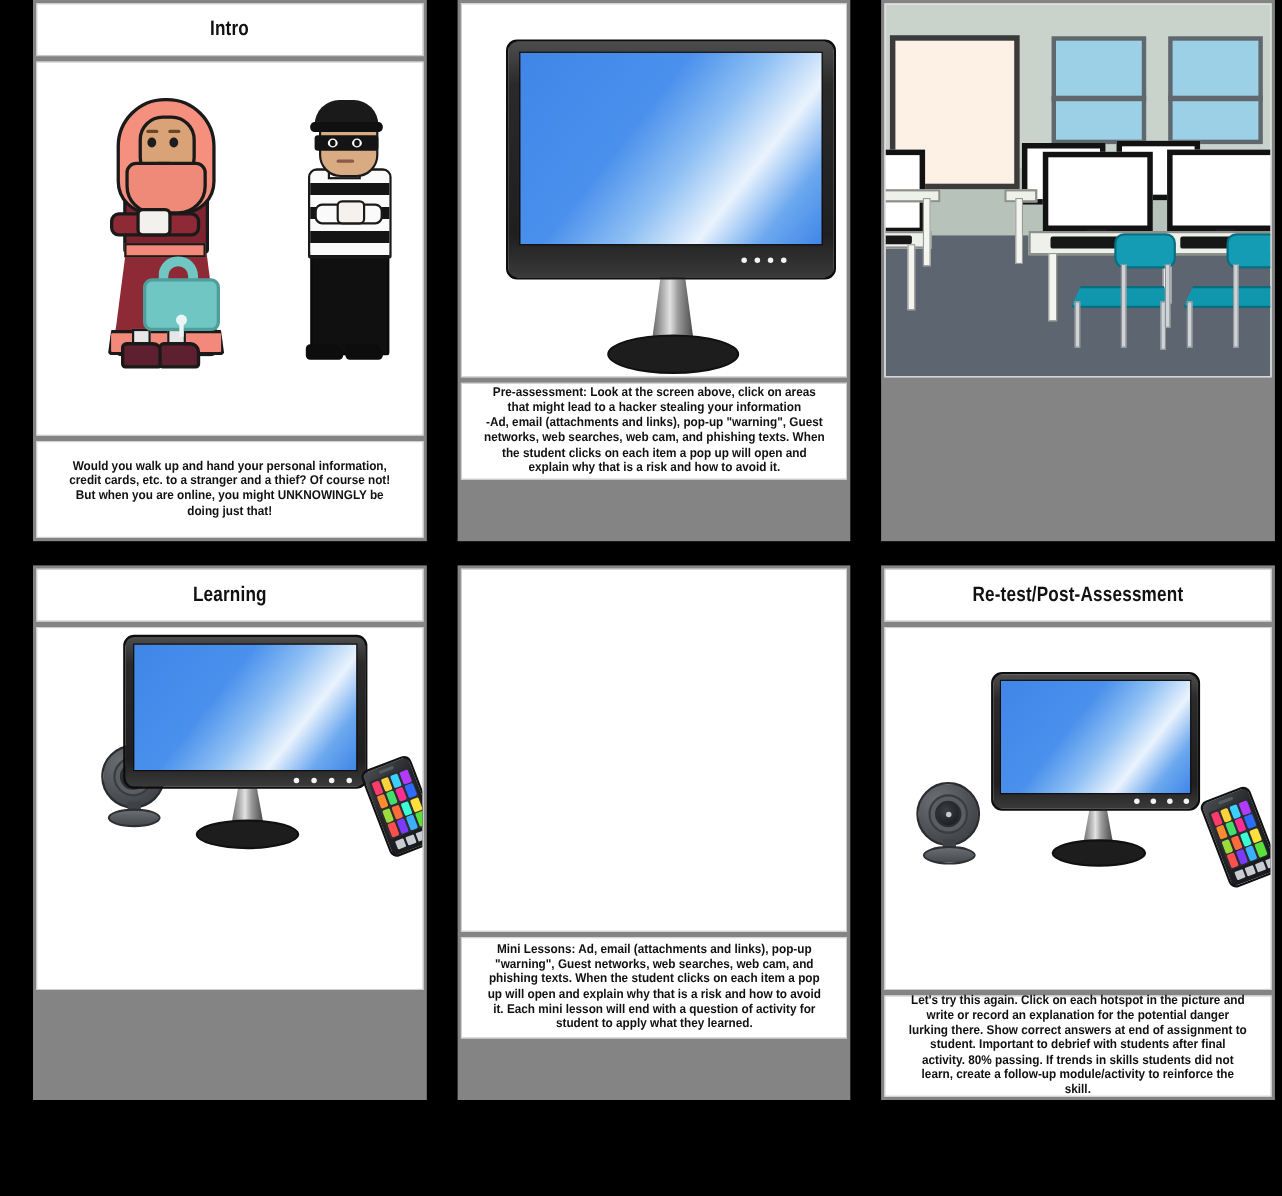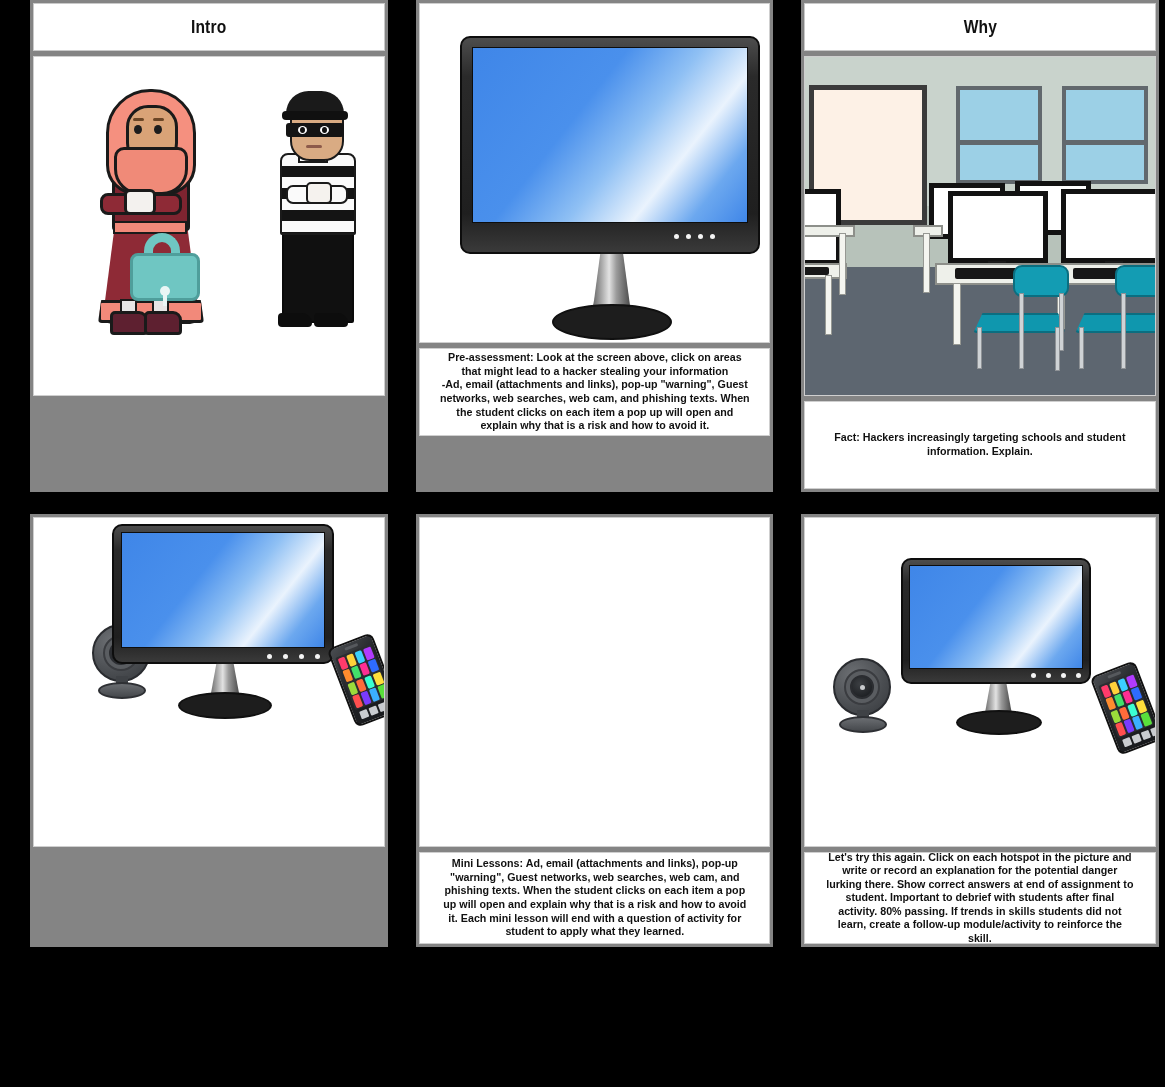--- a/index.html
+++ b/index.html
@@ -284,20 +284,23 @@
                 <span></span>
               </div>
             <div class="t-mouth"></div>
             <div class="t-arm"></div>
             <div class="t-hand"></div>
           </div>
 
         </div>
       </div>
 
+      <div class="caption-card">
+        <span class="caption-text">Would you walk up and hand your personal information, credit cards, etc.  to a stranger and  a thief?  Of course not!  But when you are online, you might UNKNOWINGLY be doing just that!</span>
+      </div>
     </div>
 
     <div class="cell">
 
       <div class="art-card">
         <div class="art-inner">
           <div class="monitor" style="left:40px;top:32px;width:300px;height:300px;">
             <div class="mon-bezel" style="height:218px;"></div>
             <div class="mon-screen" style="left:12px;top:11px;width:276px;height:176px;"></div>
             <div class="mon-dots" style="left:214px;top:198px;">
@@ -313,23 +316,20 @@
         </div>
       </div>
 
       <div class="caption-card">
         <span class="caption-text">Pre-assessment: Look at the screen above, click on areas that might lead to a hacker stealing your information
 -Ad, email (attachments and links), pop-up "warning", Guest networks, web searches, web cam, and phishing texts. When the student clicks on each item a pop up will open and explain why that is a risk and how to avoid it.</span>
       </div>
     </div>
 
     <div class="cell">
-      <div class="title-card">
-        <span class="title-text">Why</span>
-      </div>
 
       <div class="art-card">
         <div class="classroom">
           <div class="cr-wall"></div>
           <div class="cr-wall-lower"></div>
           <div class="cr-floor"></div>
           <div class="cr-board"></div>
           <div class="cr-win w1"></div>
           <div class="cr-win w2"></div>
 
@@ -368,29 +368,29 @@
           <div class="cr-chair-back" style="left:310px;top:208px;width:56px;height:32px;"></div>
           <div class="cr-chair-seat" style="left:270px;top:256px;width:92px;height:20px;
                clip-path:polygon(10% 0,92% 0,100% 100%,0 100%);"></div>
           <div class="cr-chair-leg" style="left:274px;top:270px;width:5px;height:42px;"></div>
           <div class="cr-chair-leg" style="left:352px;top:270px;width:5px;height:44px;"></div>
           <div class="cr-chair-leg" style="left:316px;top:236px;width:5px;height:76px;"></div>
           <div class="cr-chair-leg" style="left:356px;top:236px;width:5px;height:58px;"></div>
         </div>
       </div>
 
-      <div class="caption-card">
-        <span class="caption-text">Fact: Hackers increasingly targeting schools and student information. Explain.</span>
-      </div>
     </div>
   </div>
 
   <div class="row r2">
 
     <div class="cell">
+      <div class="title-card">
+        <span class="title-text">Learning</span>
+      </div>
 
       <div class="art-card tall">
         <div class="art-inner">
 
           <div class="webcam" style="left:58px;top:106px;width:62px;height:68px;">
             <div class="cam-body" style="width:58px;height:58px;"></div>
             <div class="cam-ring" style="left:11px;top:11px;width:36px;height:36px;"></div>
             <div class="cam-lens" style="left:17px;top:17px;width:24px;height:24px;"></div>
             <div class="cam-dot" style="left:27px;top:27px;width:5px;height:5px;background:#c8cacd;"></div>
             <div class="cam-stem" style="left:24px;top:52px;width:12px;height:10px;"></div>
@@ -450,20 +450,23 @@
       <div class="art-card tall">
         <div class="art-inner"></div>
       </div>
 
       <div class="caption-card">
         <span class="caption-text">Mini Lessons: Ad, email (attachments and links), pop-up "warning", Guest networks, web searches, web cam, and phishing texts. When the student clicks on each item a pop up will open and explain why that is a risk and how to avoid it. Each mini lesson will end with a question of activity for student to apply what they learned.</span>
       </div>
     </div>
 
     <div class="cell">
+      <div class="title-card">
+        <span class="title-text">Re-test/Post-Assessment</span>
+      </div>
 
       <div class="art-card tall">
         <div class="art-inner">
 
           <div class="webcam" style="left:28px;top:140px;width:62px;height:68px;">
             <div class="cam-body" style="width:58px;height:58px;"></div>
             <div class="cam-ring" style="left:11px;top:11px;width:36px;height:36px;"></div>
             <div class="cam-lens" style="left:17px;top:17px;width:24px;height:24px;"></div>
             <div class="cam-dot" style="left:27px;top:27px;width:5px;height:5px;background:#c8cacd;"></div>
             <div class="cam-stem" style="left:24px;top:52px;width:12px;height:10px;"></div>

